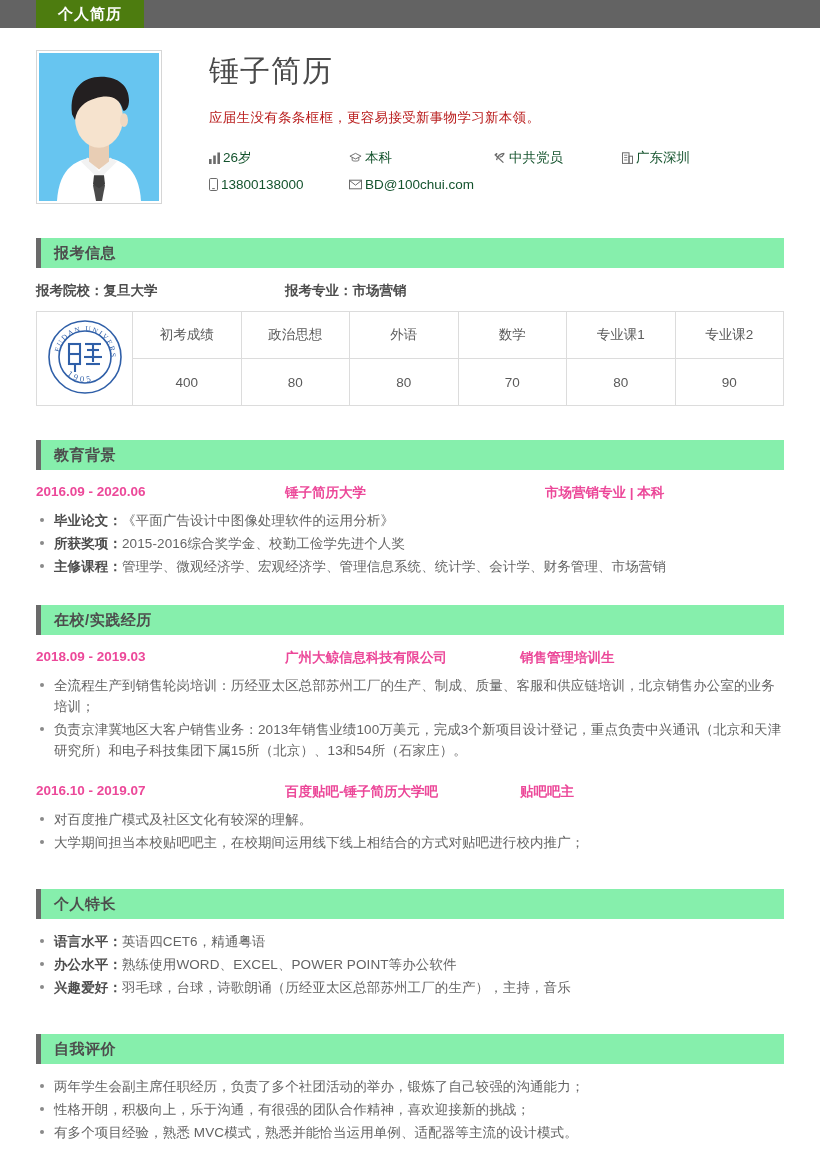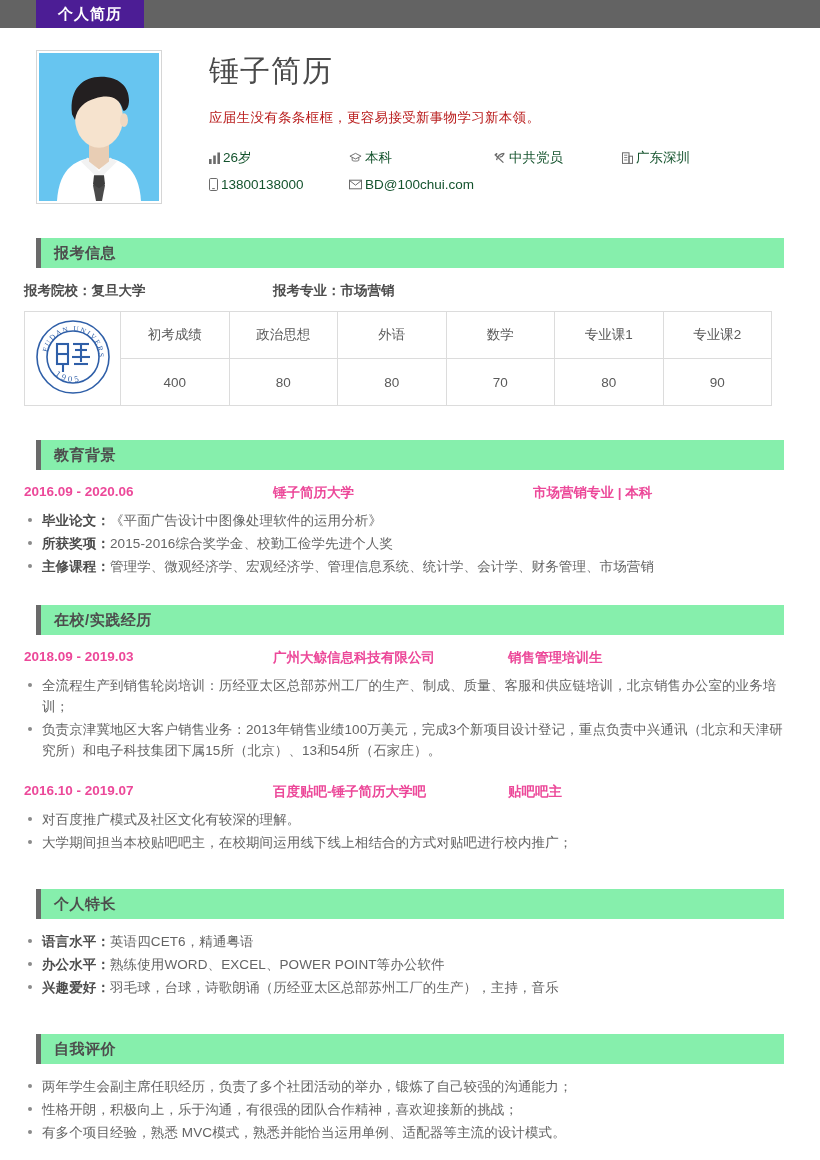--- a/index.html
+++ b/index.html
@@ -18,21 +18,21 @@
 
   
   .topbar {
     height: 28px;
     background: #636363;
     display: flex;
     align-items: stretch;
   }
   .topbar-spacer { width: 36px; }
   .topbar-tab {
-    background: #4c1d95;
+    background: #4d7c0f;
     color: #ffffff;
     font-size: 15px;
     font-weight: bold;
     letter-spacing: 1px;
     display: flex;
     align-items: center;
     justify-content: center;
     padding: 0 22px;
   }
 
@@ -112,21 +112,21 @@
     flex: 0 0 auto;
   }
   .section-head .title {
     font-size: 15px;
     font-weight: bold;
     color: #4d4d4d;
     padding-left: 13px;
     letter-spacing: 0.5px;
   }
 
-  .block { padding: 0 24px; }
+  .block { padding: 0 36px; }
 
   
   .exam-labels {
     display: flex;
     font-size: 13.5px;
     font-weight: bold;
     color: #4d4d4d;
     margin-top: 14px;
   }
   .exam-labels .l1 { width: 249px; }

